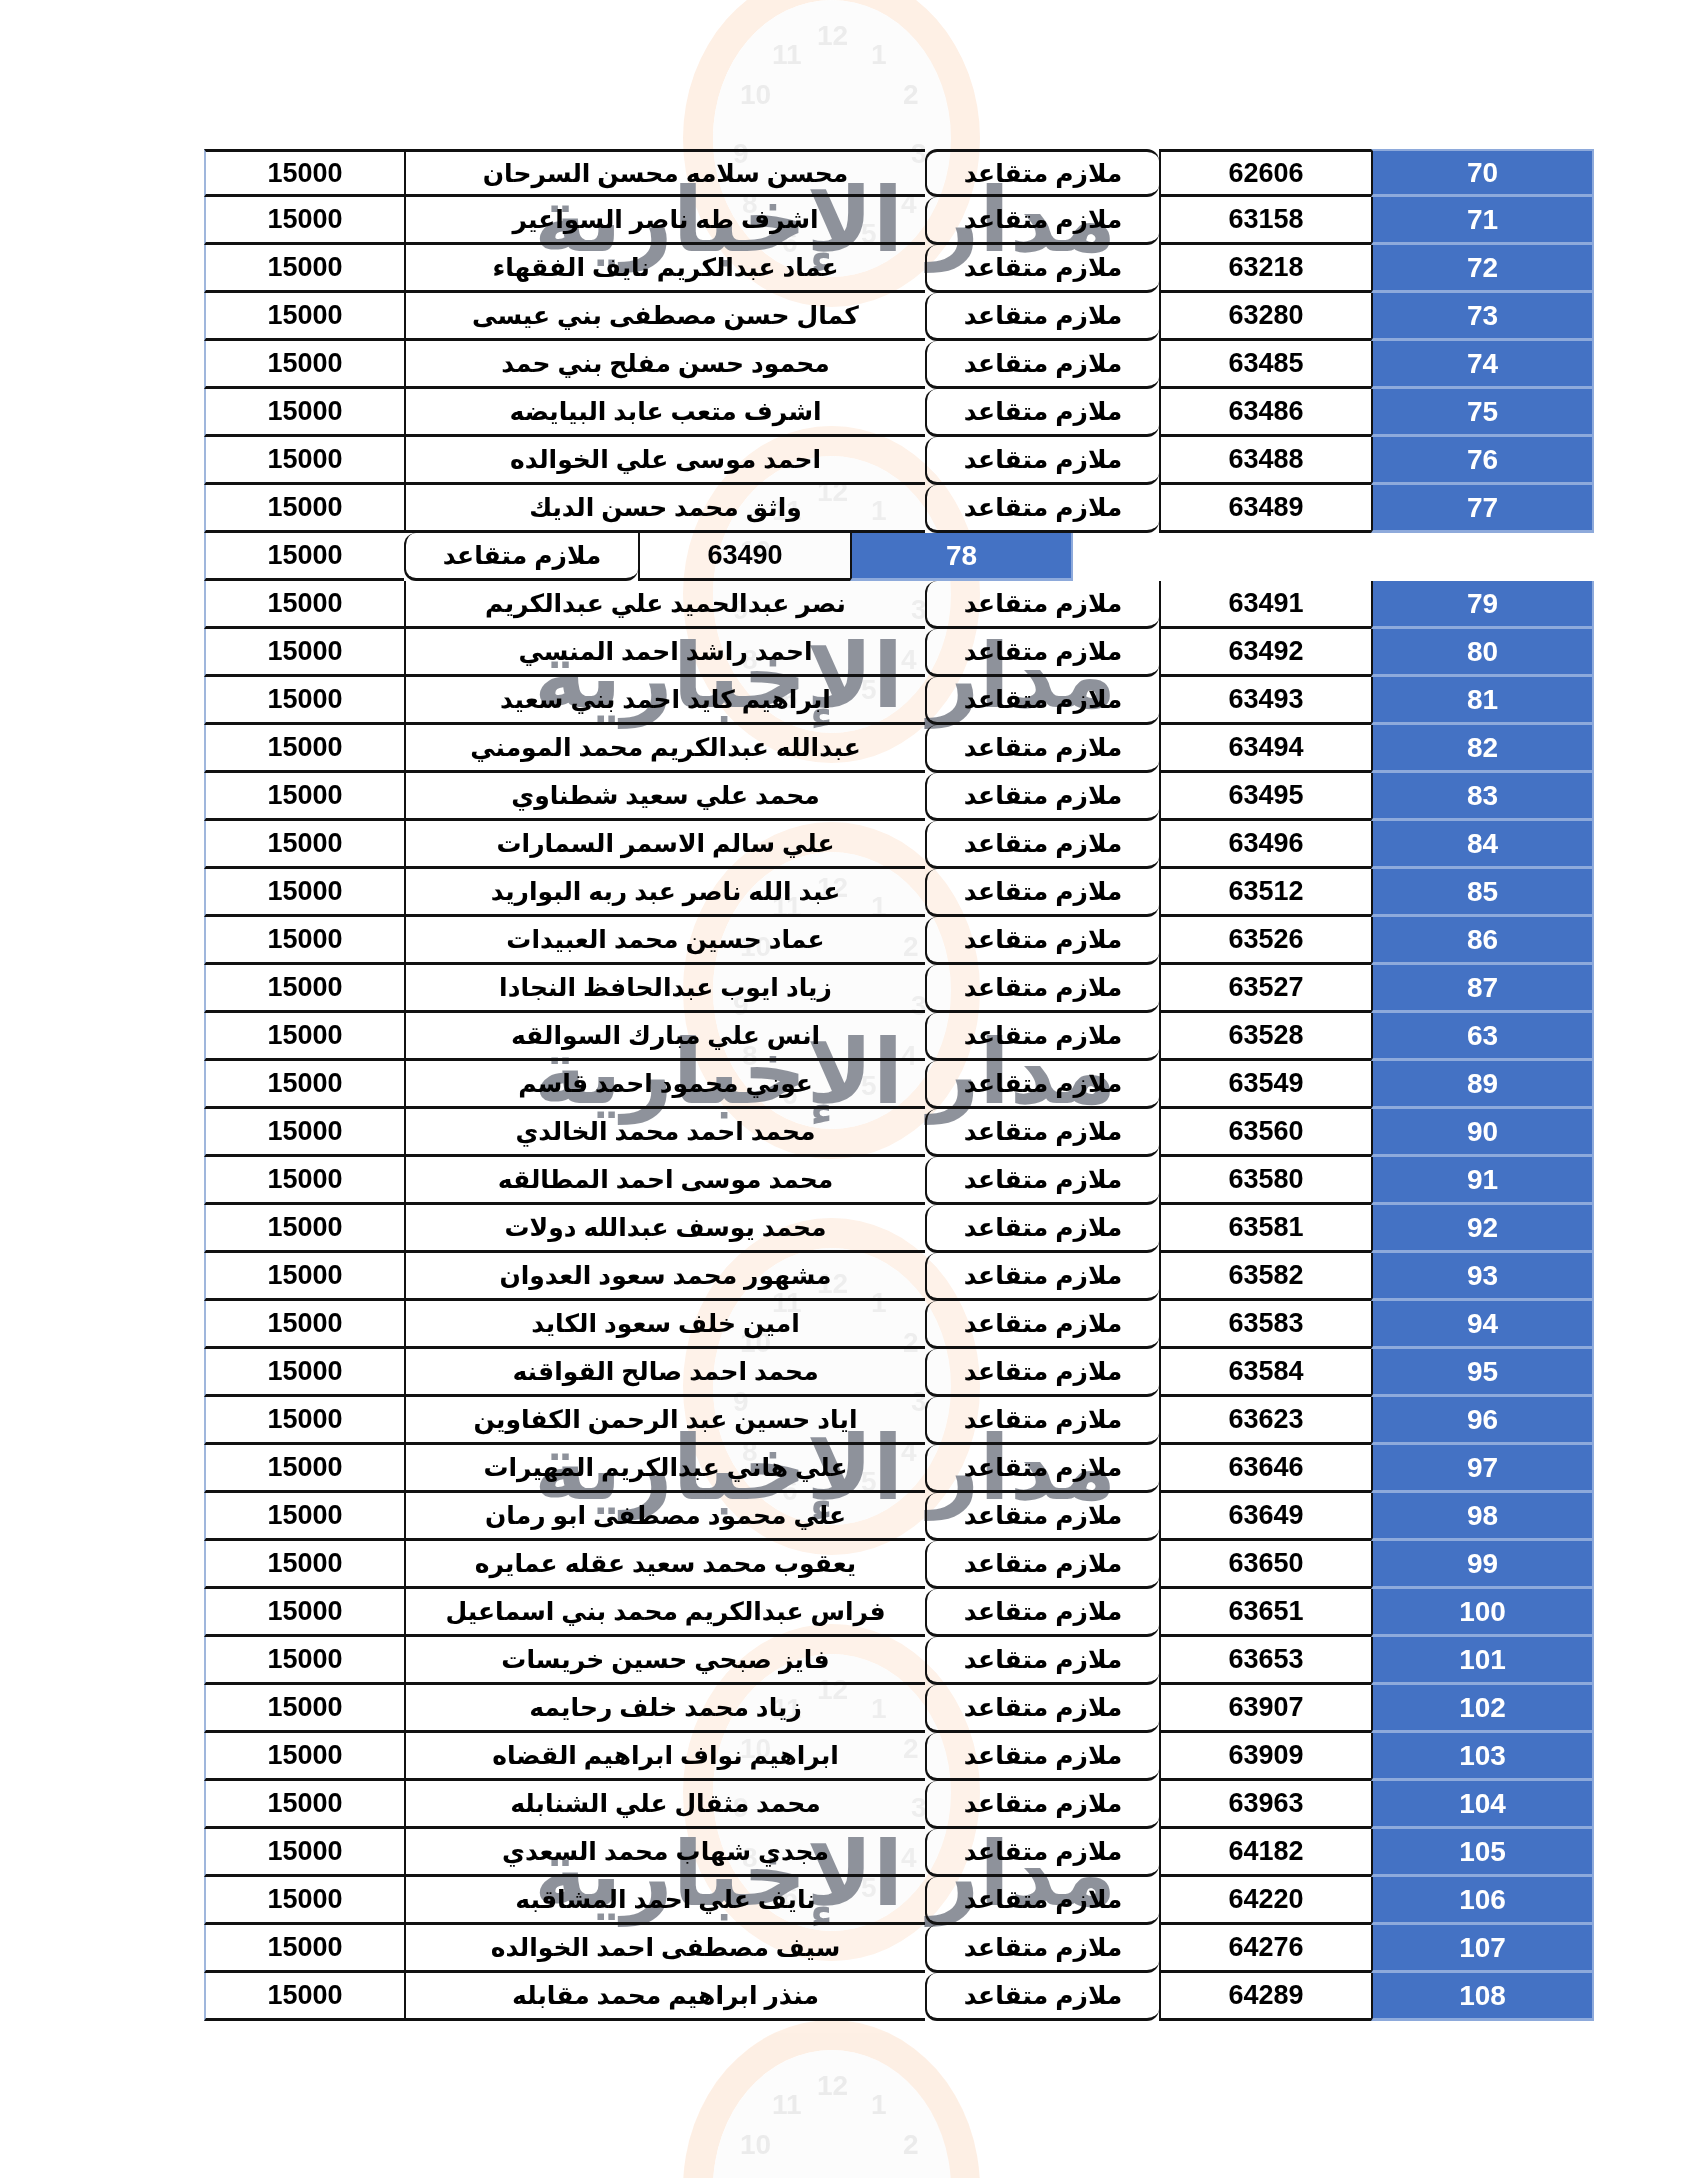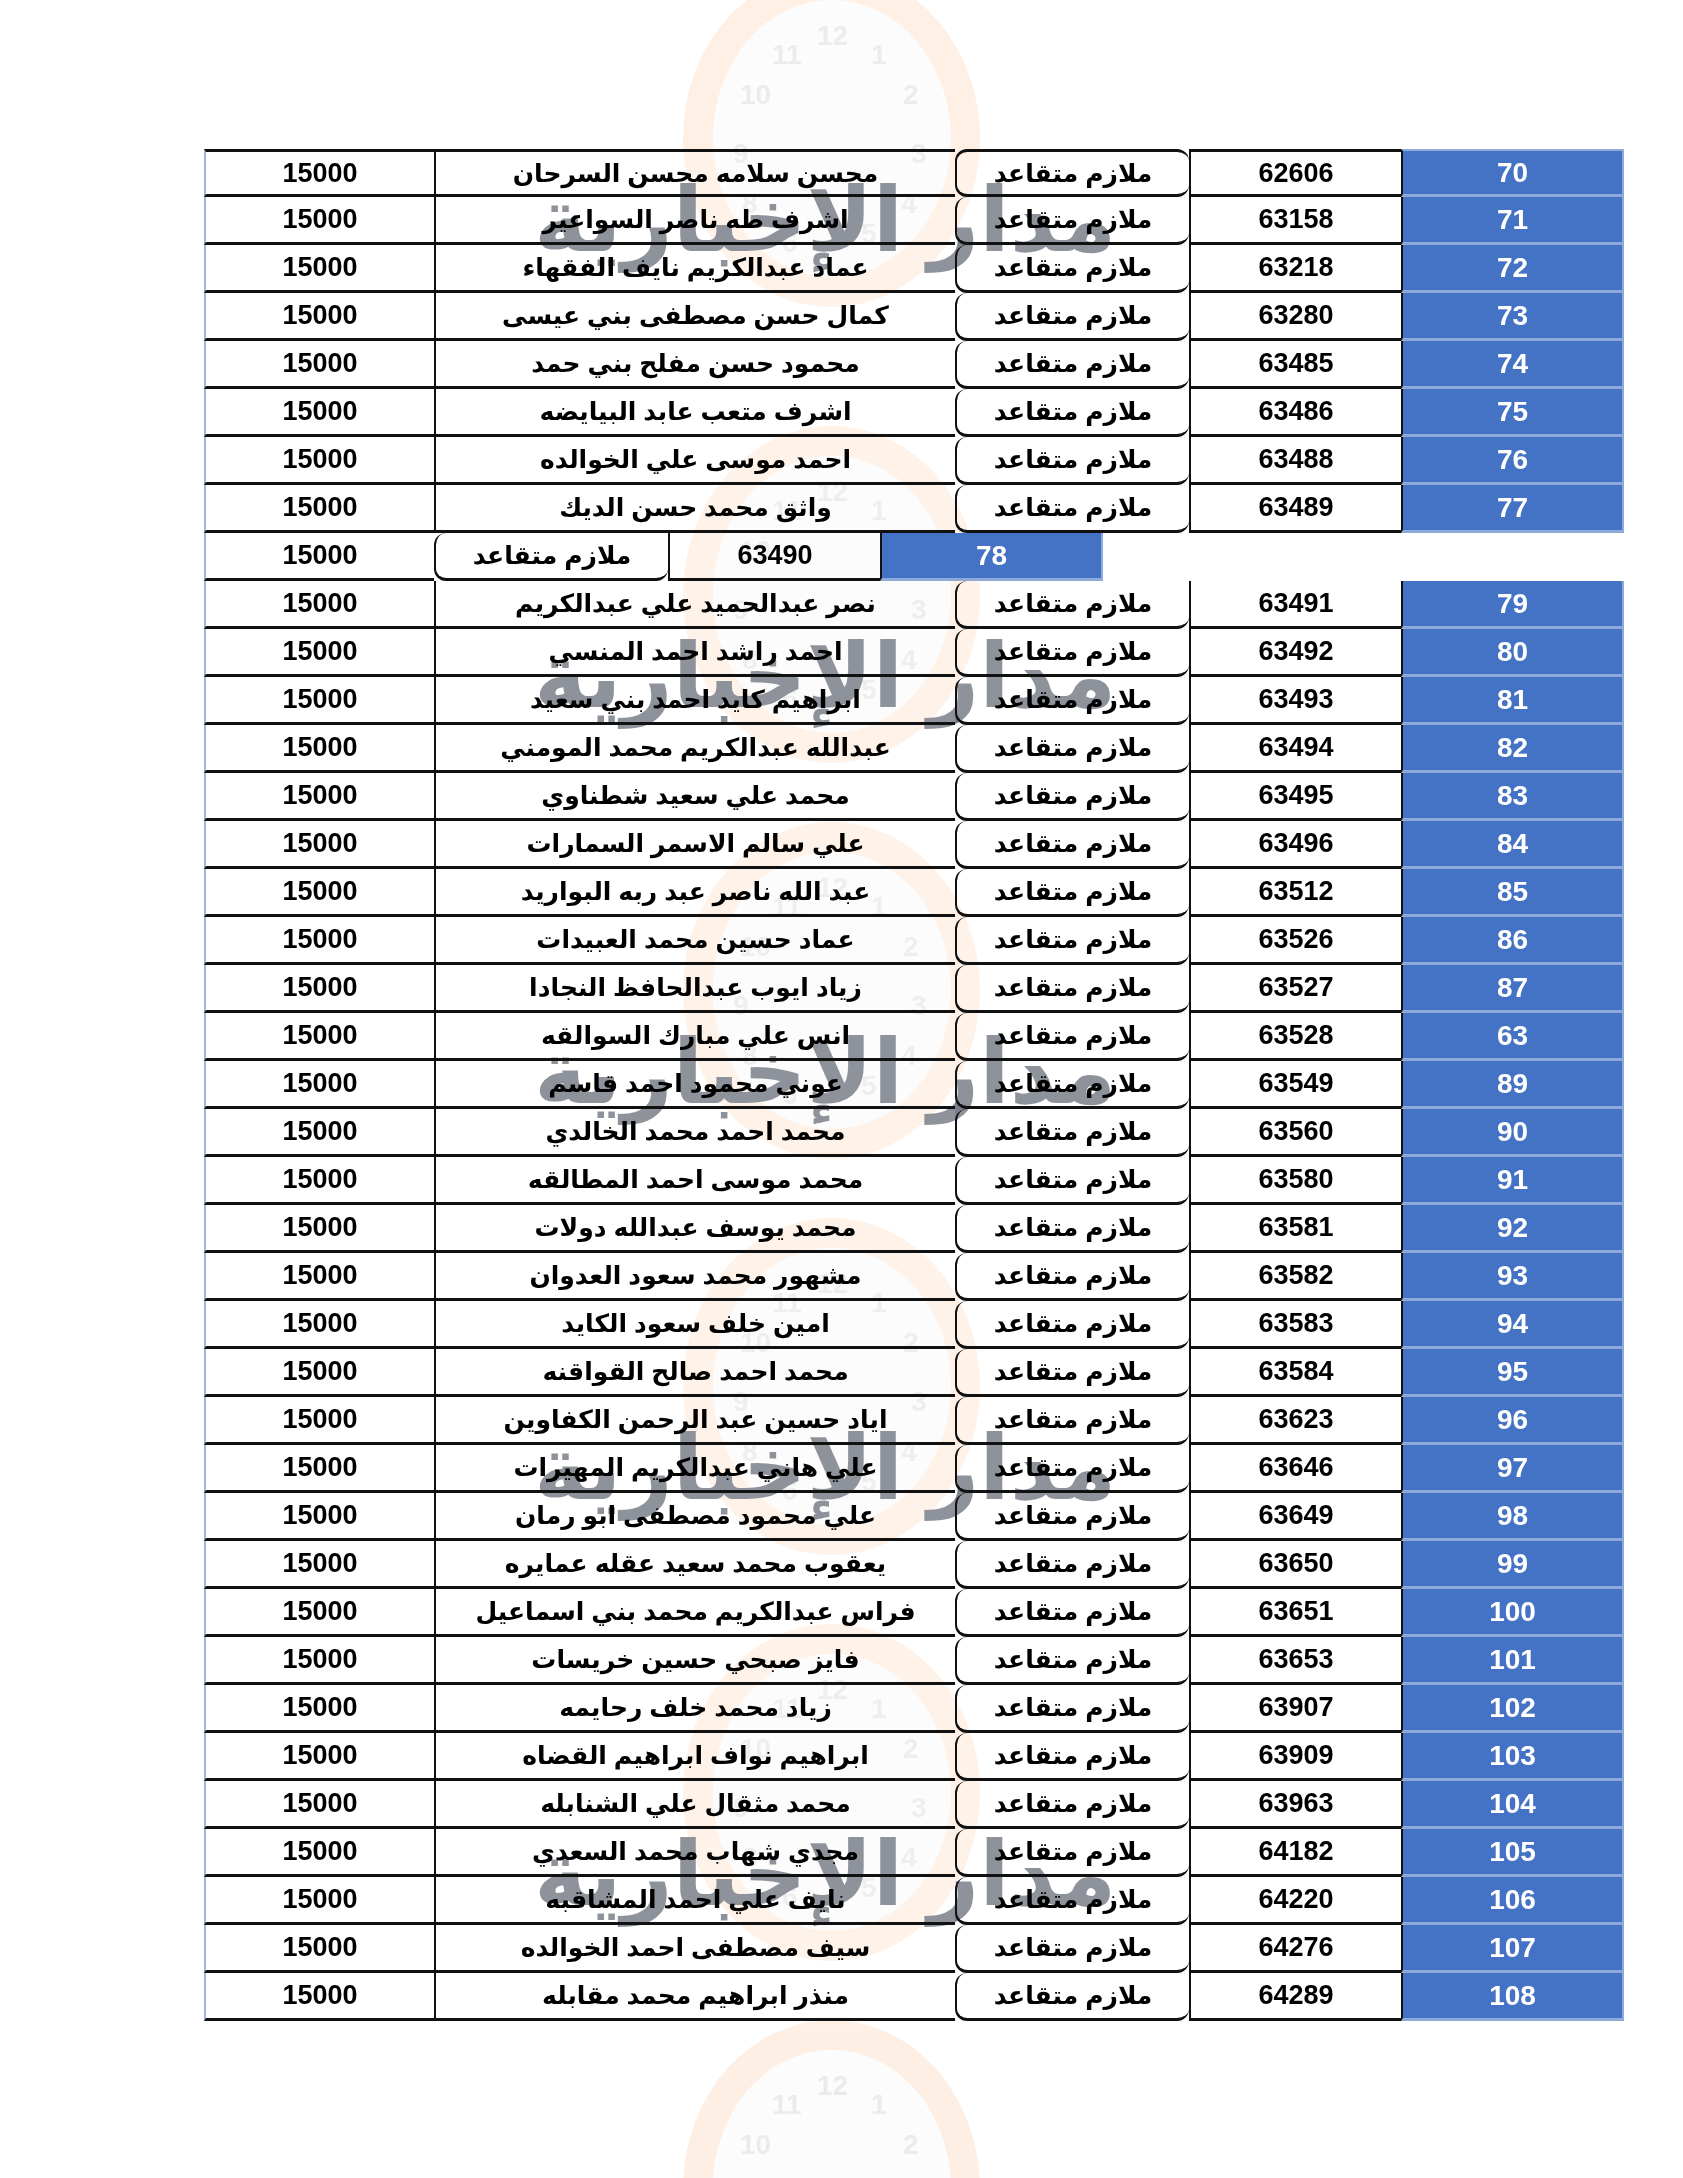--- a/index.html
+++ b/index.html
@@ -14,21 +14,21 @@
   .wm .num { position: absolute; font-size: 28px; font-weight: bold; color: #dcdcdc; }
   .wm .brand { position: absolute; font-size: 89px; font-weight: bold; color: #0f172a; white-space: nowrap; }
 
   
   .sheet { position: absolute; left: 204px; top: 149px; width: 1422px; }
   .row { display: flex; height: 48px; }
   .cell { box-sizing: border-box; display: flex; align-items: center; justify-content: center;
           font-weight: bold; color: #000; background: rgba(255,255,255,0.15);
           border-bottom: 3px solid #111; border-left: 2.5px solid #111; }
   .row:first-child .cell { border-top: 3px solid #111; }
-  .c-amount { width: 230px; font-size: 27px; border-left: 2px solid #9fb6dc; }
+  .c-amount { width: 200px; font-size: 27px; border-left: 2px solid #9fb6dc; }
   .c-name   { width: 521px; font-size: 25px; direction: rtl; }
   .c-rank   { width: 234px; font-size: 25px; direction: rtl; border-radius: 12px; }
   .c-id     { width: 212px; font-size: 27px; }
   .c-idx    { width: 223px; font-size: 28px; color: #ffffff; background: #4472c4;
               border-left: 2px solid #111; border-bottom: 3px solid #8eaadb; border-top: none !important; }
   .row:first-child .c-idx { border-top: 2px solid #8eaadb !important; }
   .c-idx { border-right: 2px solid #8eaadb; }
 </style>
 </head>
 <body>

